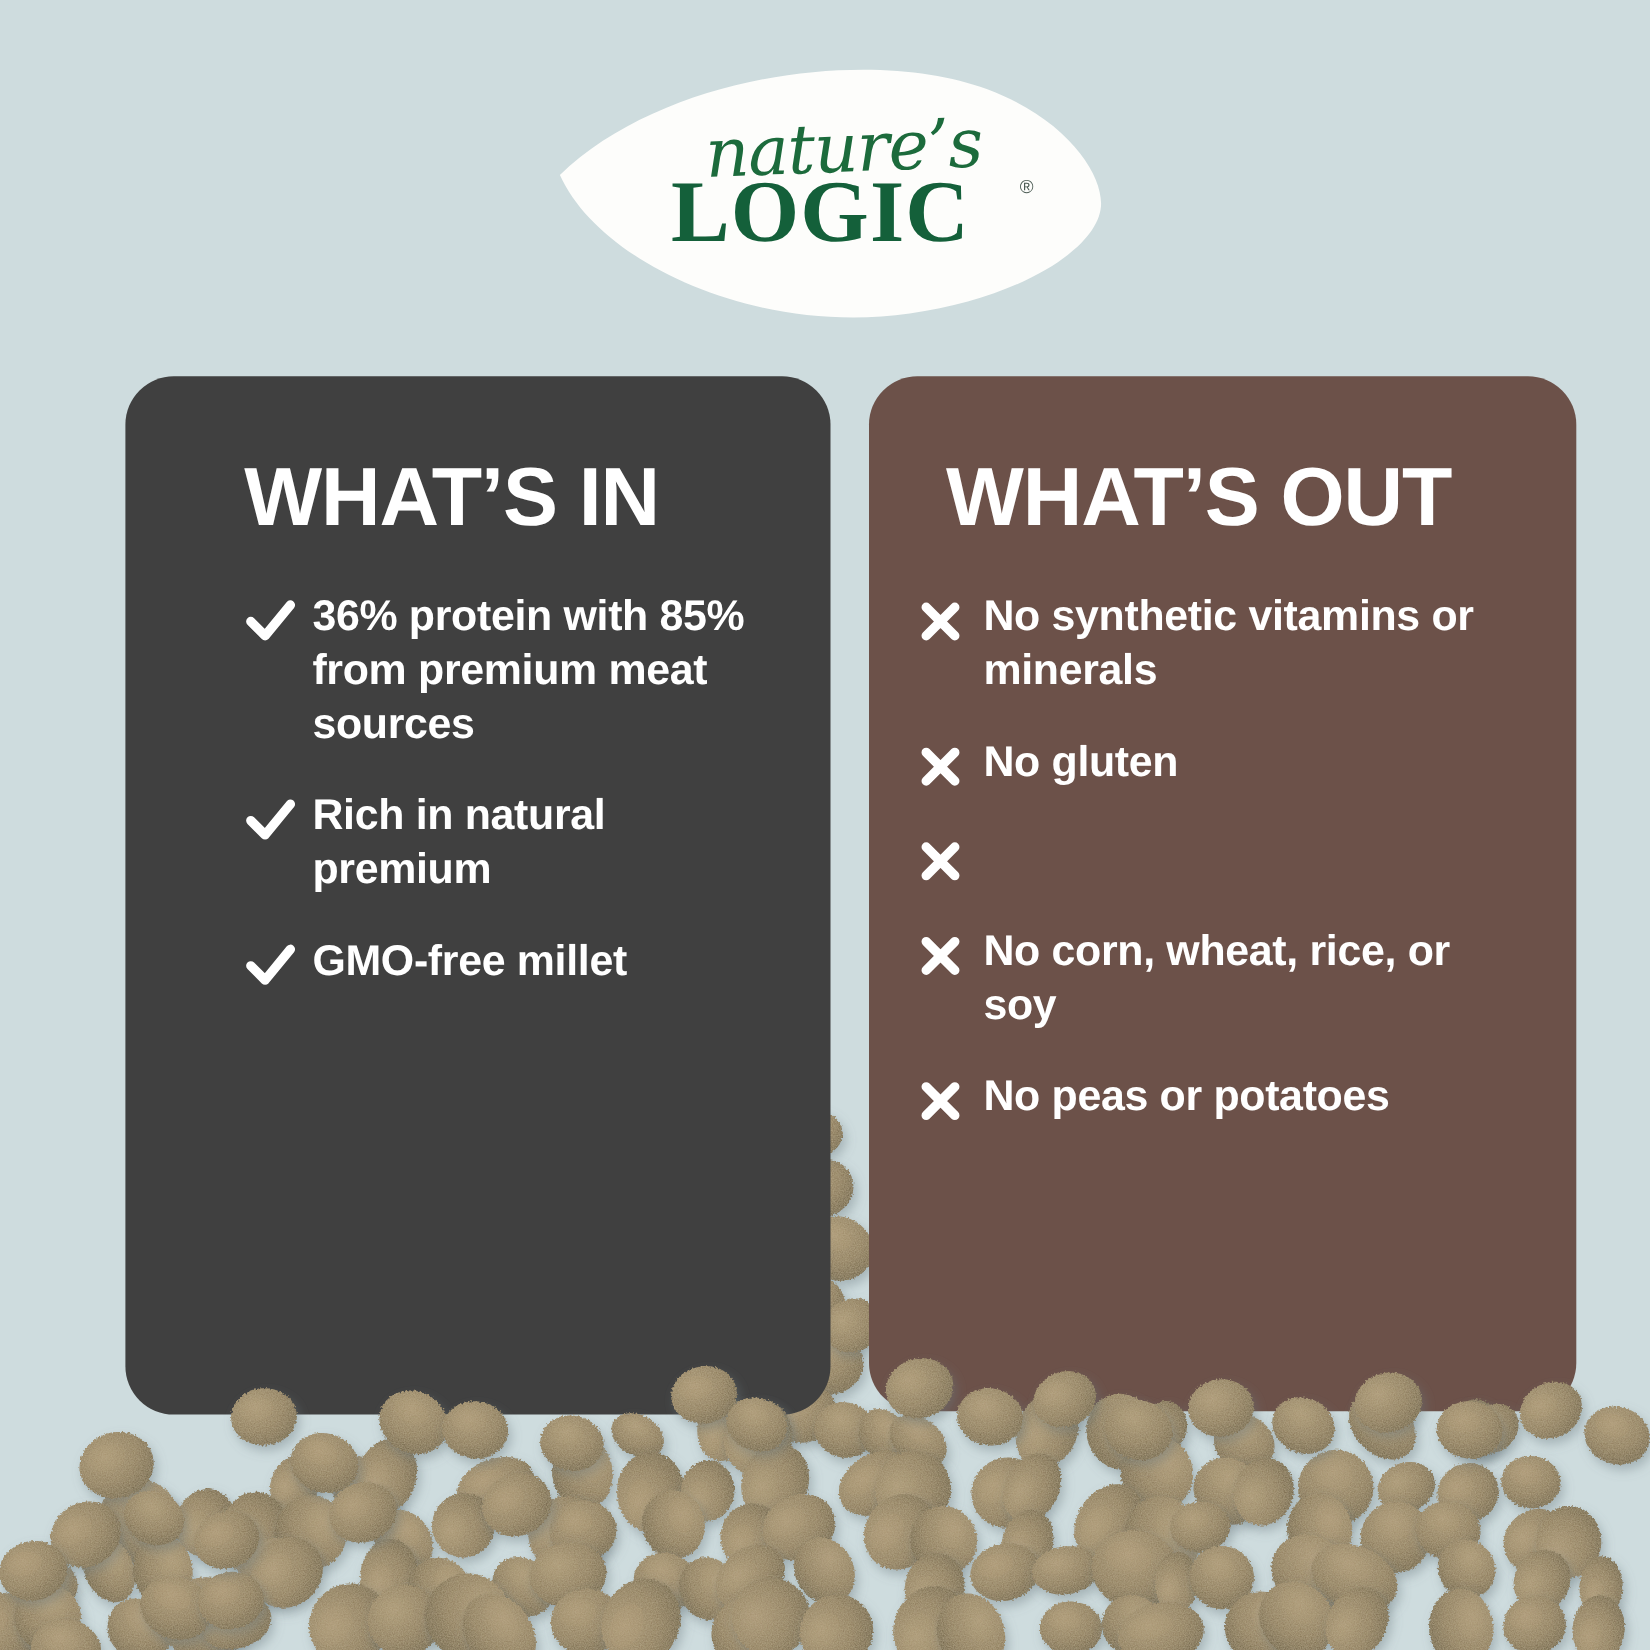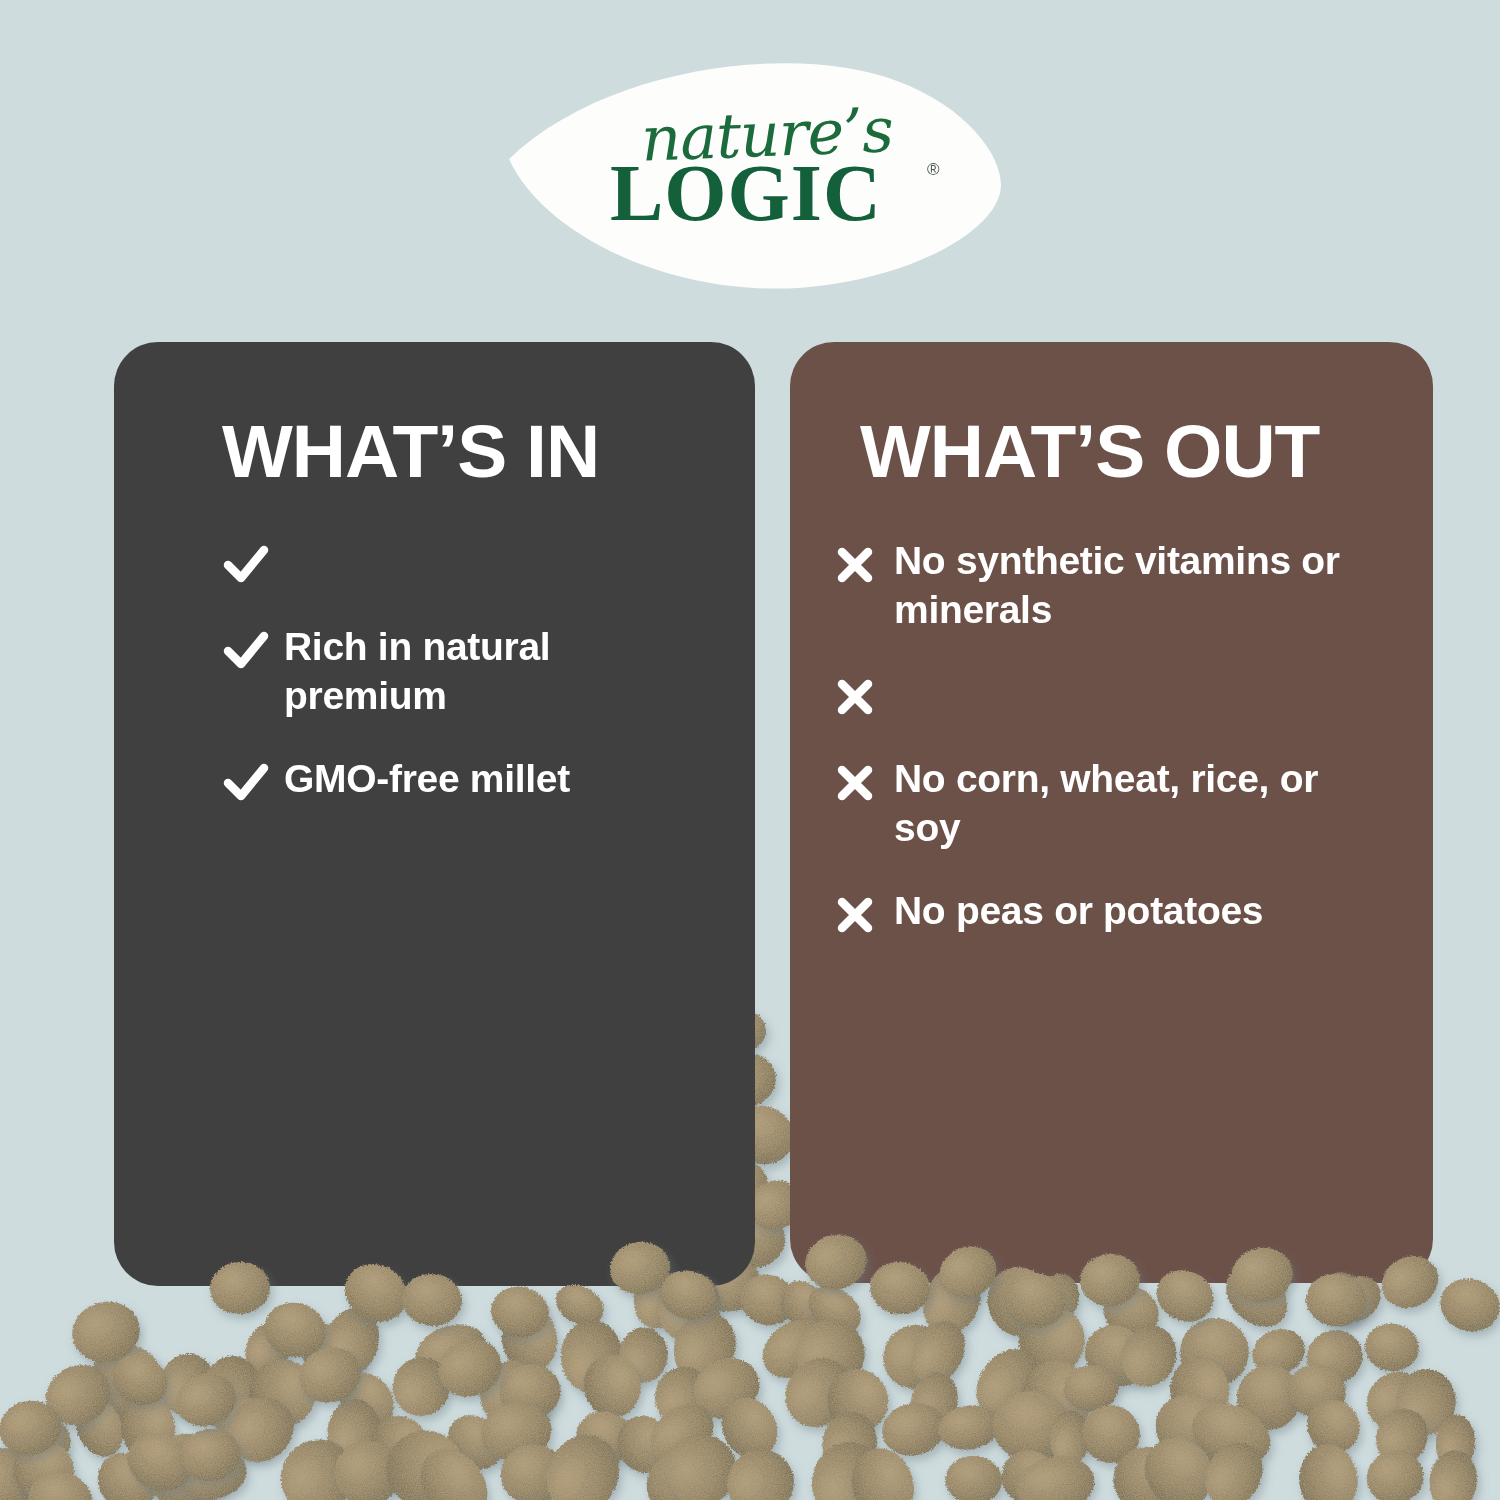--- a/index.html
+++ b/index.html
@@ -253,20 +253,21 @@
 
   <div class="panel" id="panel-in">
     <h2 class="panel-heading">WHAT’S IN</h2>
     <ul class="bullet-list">
       <li class="bullet-item">
         <span class="bullet-icon">
           <svg width="48" height="52" viewBox="0 0 48 52" xmlns="http://www.w3.org/2000/svg">
               <path d="M6 27 L19 40 L42 12" fill="none" stroke="#ffffff" stroke-width="8.5" stroke-linecap="round" stroke-linejoin="round"></path>
             </svg>
         </span>
+        <span class="bullet-text">36% protein with 85% from premium meat sources</span>
       </li>
       <li class="bullet-item">
         <span class="bullet-icon">
           <svg width="48" height="52" viewBox="0 0 48 52" xmlns="http://www.w3.org/2000/svg">
               <path d="M6 27 L19 40 L42 12" fill="none" stroke="#ffffff" stroke-width="8.5" stroke-linecap="round" stroke-linejoin="round"></path>
             </svg>
         </span>
         <span class="bullet-text">Rich in natural premium</span>
       </li>
       <li class="bullet-item">
@@ -283,20 +284,28 @@
   <div class="panel" id="panel-out">
     <h2 class="panel-heading">WHAT’S OUT</h2>
     <ul class="bullet-list">
       <li class="bullet-item">
         <span class="bullet-icon">
           <svg width="48" height="52" viewBox="0 0 48 52" xmlns="http://www.w3.org/2000/svg">
               <path d="M10 14 L36 40 M36 14 L10 40" fill="none" stroke="#ffffff" stroke-width="8.5" stroke-linecap="round"></path>
             </svg>
         </span>
         <span class="bullet-text">No synthetic vitamins or minerals</span>
+      </li>
+      <li class="bullet-item">
+        <span class="bullet-icon">
+          <svg width="48" height="52" viewBox="0 0 48 52" xmlns="http://www.w3.org/2000/svg">
+              <path d="M10 14 L36 40 M36 14 L10 40" fill="none" stroke="#ffffff" stroke-width="8.5" stroke-linecap="round"></path>
+            </svg>
+        </span>
+        <span class="bullet-text">No gluten</span>
       </li>
       <li class="bullet-item">
         <span class="bullet-icon">
           <svg width="48" height="52" viewBox="0 0 48 52" xmlns="http://www.w3.org/2000/svg">
               <path d="M10 14 L36 40 M36 14 L10 40" fill="none" stroke="#ffffff" stroke-width="8.5" stroke-linecap="round"></path>
             </svg>
         </span>
       </li>
       <li class="bullet-item">
         <span class="bullet-icon">

